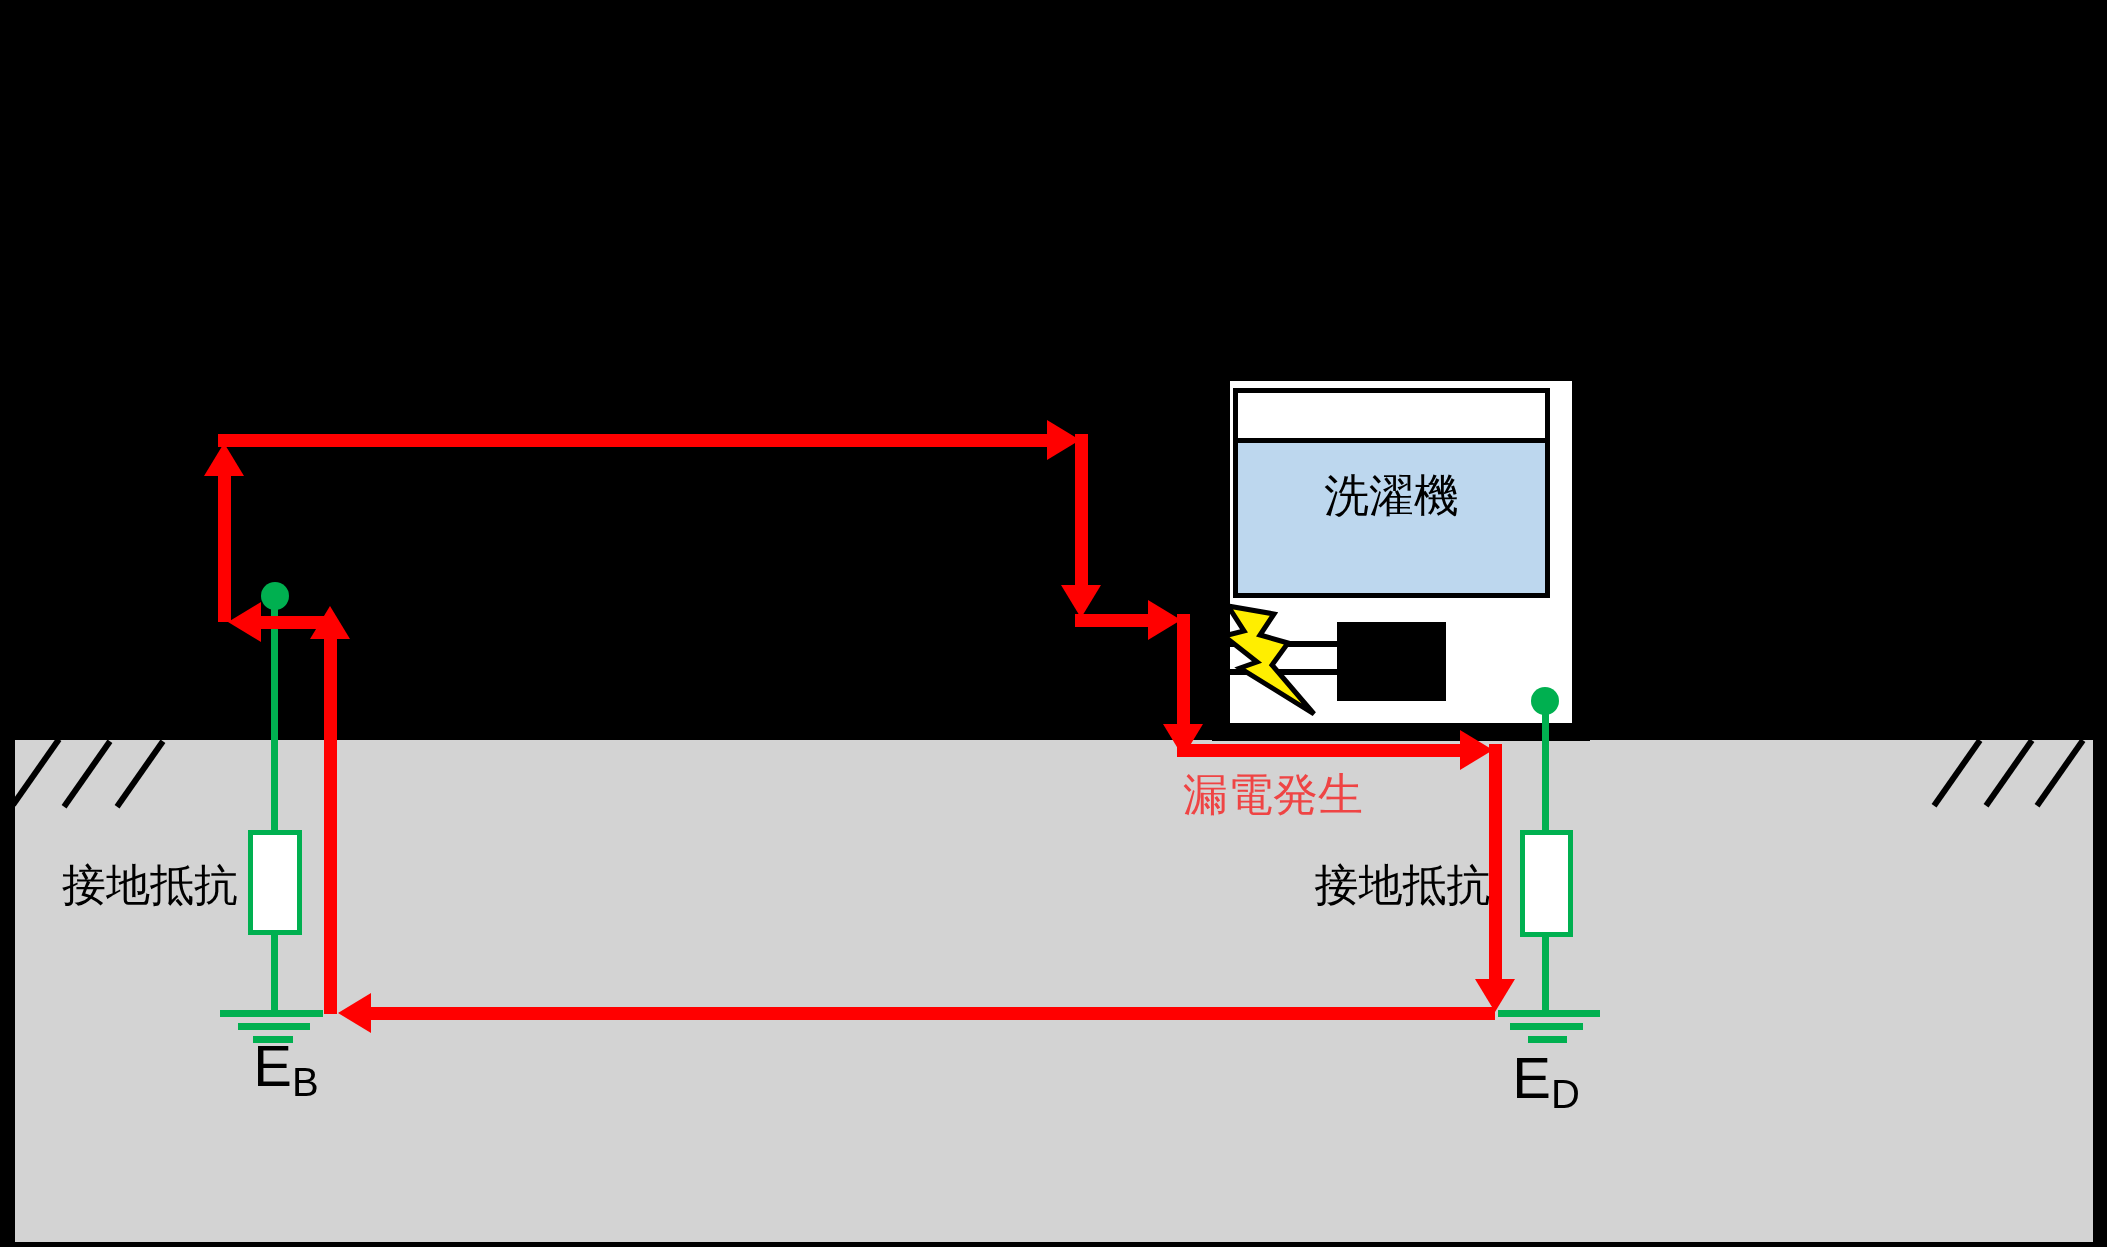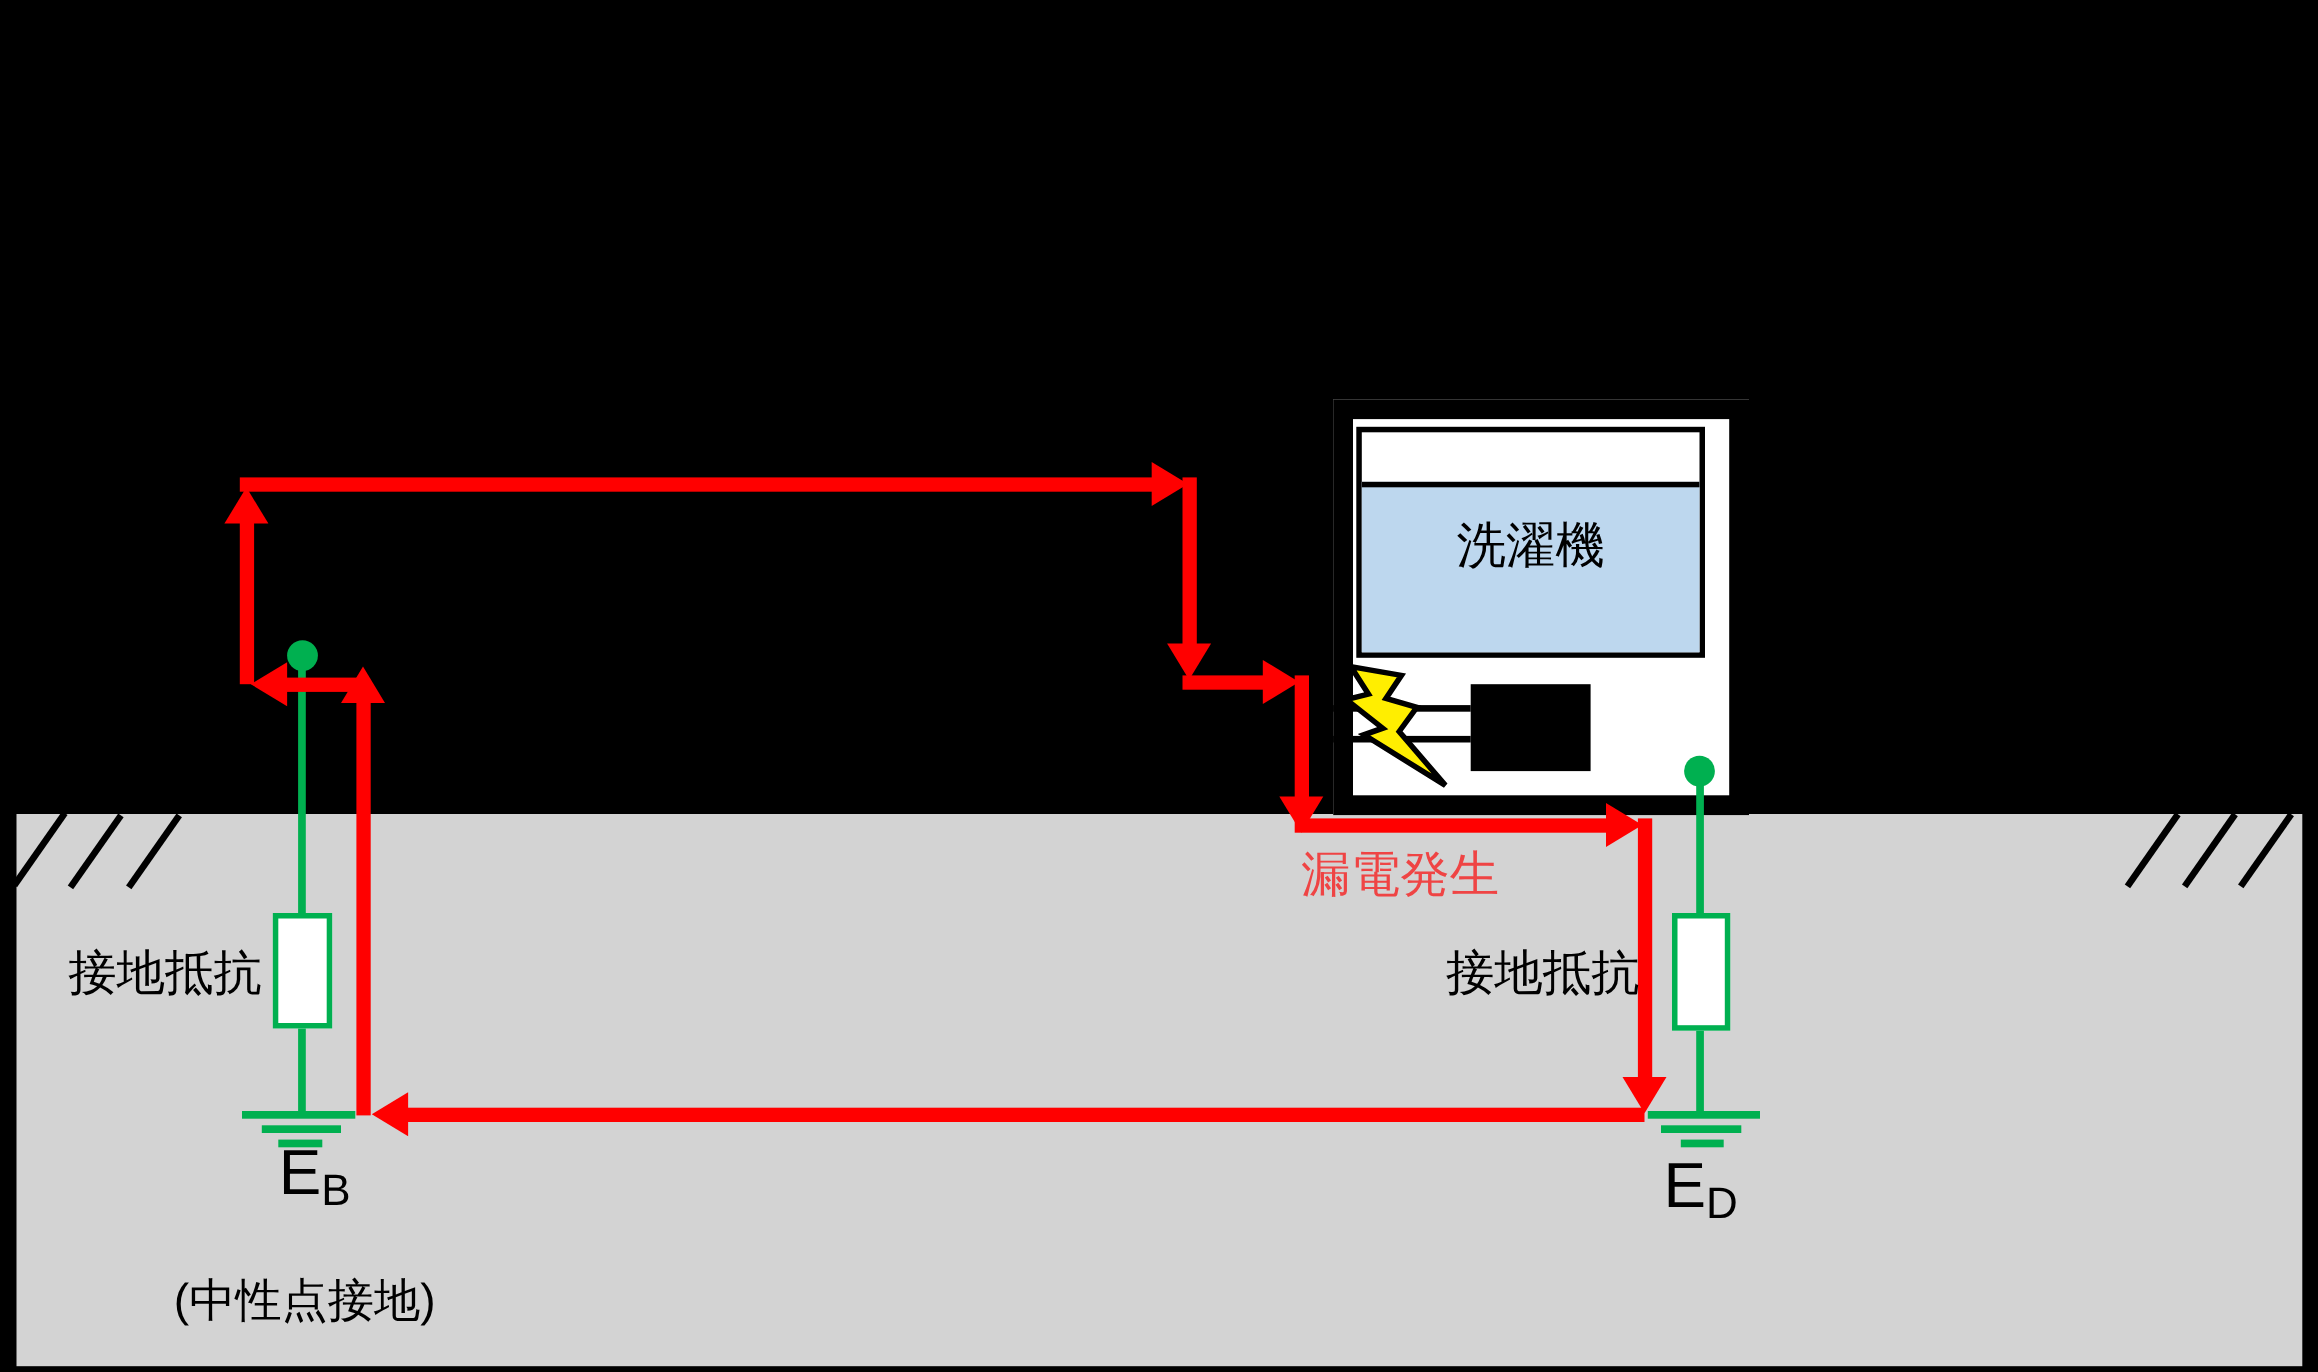--- a/index.html
+++ b/index.html
@@ -88,19 +88,18 @@
     </div>
 
   <div class="label" style="left:1183px;top:771px;font-size:45px;color:#ef4444;">漏電発生</div>
 
   <div class="label" style="left:38px;top:862px;width:200px;font-size:44px;text-align:right;">接地抵抗</div>
   <div class="label" style="left:1310px;top:862px;width:185px;font-size:44px;text-align:center;">接地抵抗</div>
 
   <div class="label center" style="left:206px;top:1008px;width:160px;font-size:58px;margin-top:28px;">
     <span>E</span><span style="font-size:40px;position:relative;top:10px;">B</span>
   </div>
-  <div class="label center" style="left:77px;top:1160px;width:400px;font-size:42px;">(中性点接地)</div>
 
   <div class="label center" style="left:1466px;top:1048px;width:160px;font-size:58px;">
     <span>E</span><span style="font-size:40px;position:relative;top:10px;">D</span>
   </div>
 
 </div>
 
 </body></html>

